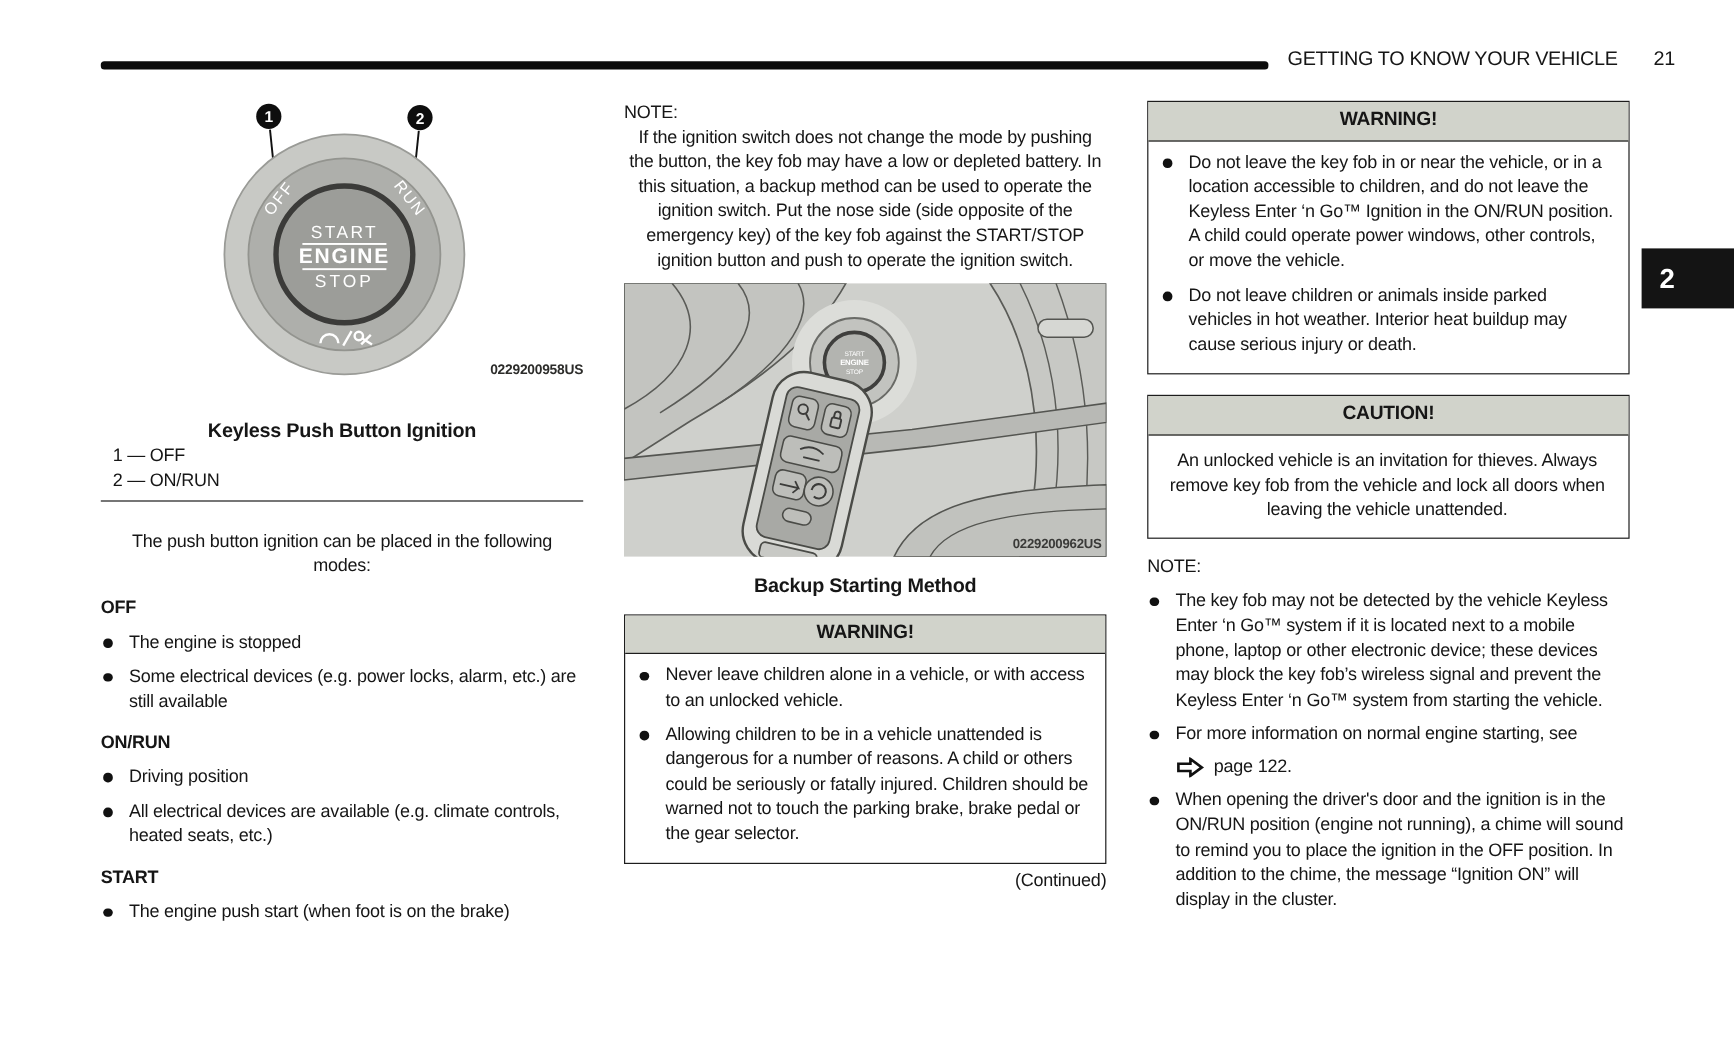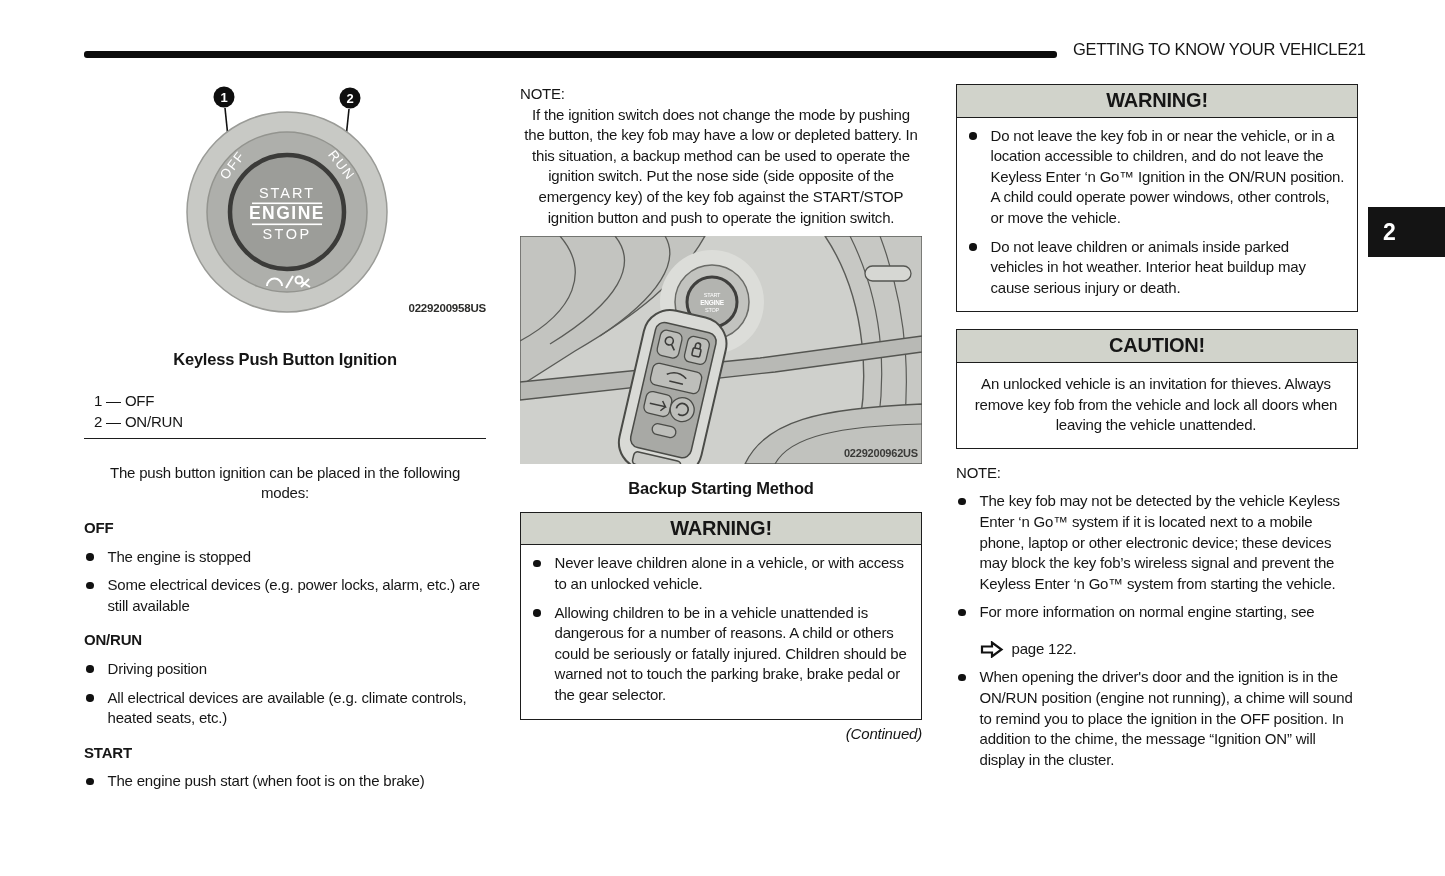--- a/index.html
+++ b/index.html
@@ -1,50 +1,50 @@
 <!DOCTYPE html>
 <html><head>
 <meta charset="utf-8">
 <style>
   html,body{margin:0;padding:0;background:#ffffff;}
   .page{position:relative;width:1445px;height:876px;background:#ffffff;
         font-family:"Liberation Sans",sans-serif;color:#161616;overflow:hidden;}
   
   .header-rule{position:absolute;left:84px;top:51px;width:973px;height:7px;background:#0c0c0c;border-radius:3px;}
   .header-text{position:absolute;left:1073px;top:40px;width:285px;display:flex;justify-content:space-between;
-               font-size:16.5px;letter-spacing:-0.3px;white-space:nowrap;}
+               font-size:16.5px;letter-spacing:-0.3px;white-space:nowrap;gap:30px;}
   
   .section-tab{position:absolute;left:1368px;top:207px;width:77px;height:50px;background:#141414;color:#ffffff;
                display:flex;align-items:center;box-sizing:border-box;padding-left:15px;
                font-size:23px;font-weight:bold;}
   
   .col{position:absolute;top:84px;width:402px;font-size:15px;line-height:20.6px;letter-spacing:-0.2px;}
   .col1{left:84px;} .col2{left:520px;} .col3{left:956px;}
   .caption{font-weight:bold;font-size:16.5px;text-align:center;letter-spacing:-0.2px;}
   p{margin:0;text-align:center;}
   
-  .legend{margin-top:21px;border-bottom:1.6px solid #1d1d1d;padding:0 0 5px 10px;}
+  .legend{border-bottom:1.6px solid #1d1d1d;padding:0 0 5px 10px;}
   .legend div{margin-bottom:0.5px;}
   
   .mode-heading{font-weight:bold;margin-top:14px;}
   .note-heading{font-weight:normal;}
   
   .bullet{display:flex;margin-top:8px;}
   .bullet .dot{flex:none;width:7.5px;height:7.5px;border-radius:50%;background:#111111;margin:6.5px 14px 0 2px;}
   
   .alert-box{border:1.6px solid #1d1d1d;}
   .alert-header{background:#d1d3cb;border-bottom:1.6px solid #1d1d1d;text-align:center;
-                font-weight:bold;font-size:20px;padding:5px 0 6px;}
+                font-weight:bold;font-size:16px;padding:5px 0 6px;}
   .alert-body{padding:0 12px 13px 10px;}
   .alert-body.noBullets{padding:11px 12px 12px 10px;}
-  .continued{font-style:italic;text-align:right;margin-top:4px;}
+  .continued{text-align:right;margin-top:4px;}
   
   .figure{display:block;}
   svg text{font-family:"Liberation Sans",sans-serif;}
-  .pageref{display:flex;align-items:center;gap:8px;margin-top:16px;}
+  .pageref{display:flex;align-items:center;gap:8px;margin-top:6px;}
   .pageref svg{flex:none;}
 </style>
 </head>
 <body>
 
 <div class="page">
 
   <div class="header-rule"></div>
   <div class="header-text">
     <span>GETTING TO KNOW YOUR VEHICLE</span>

